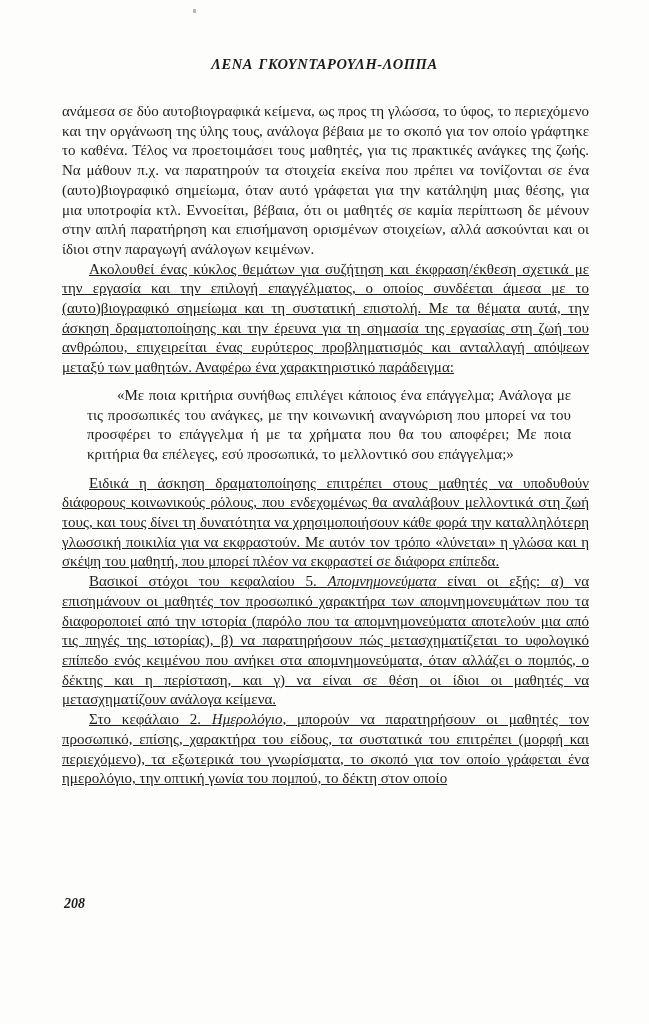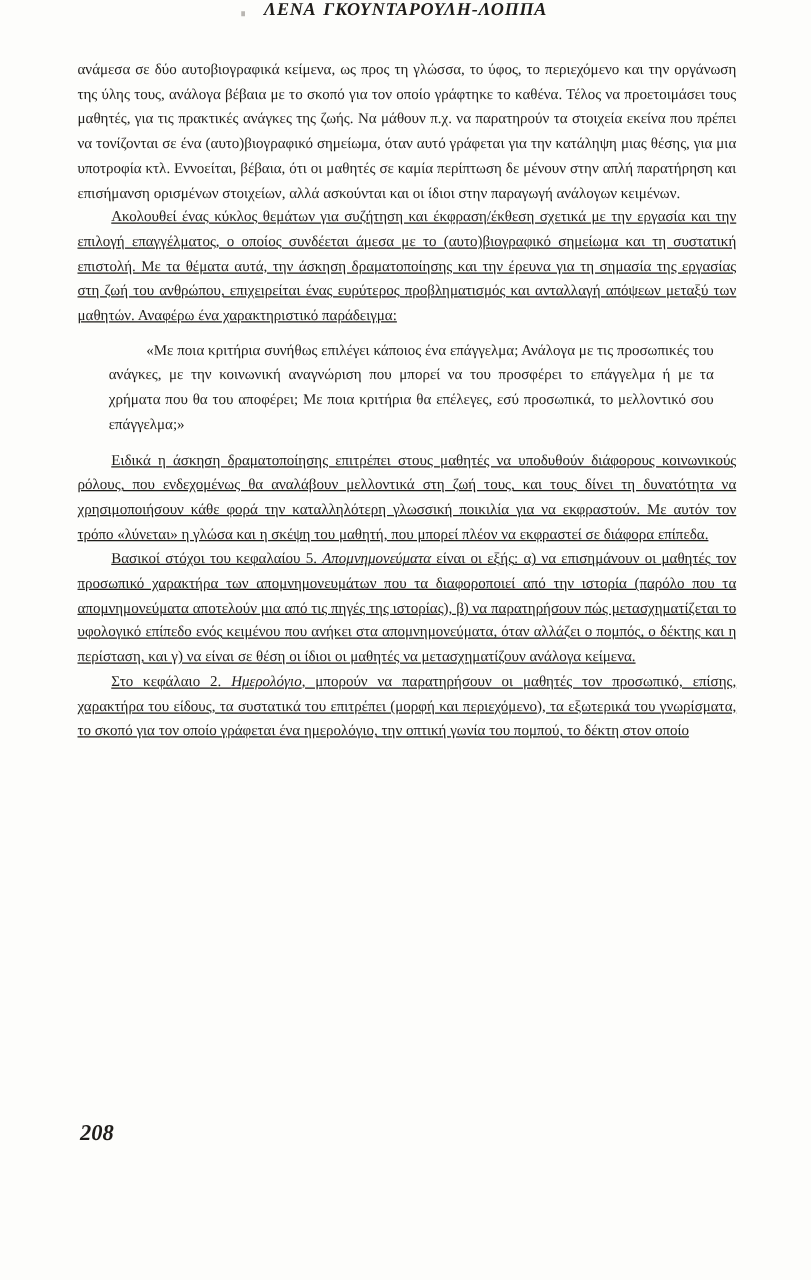--- a/index.html
+++ b/index.html
@@ -12,30 +12,31 @@
     width: 649px;
     height: 1024px;
     margin: 0;
     background: var(--paper, #fdfdfb);
     color: var(--ink, #1f1d1a);
     font-family: "Liberation Serif", "DejaVu Serif", serif;
     overflow: hidden;
     box-sizing: border-box;
   }
   .running-head {
+    padding-top: 56px;
     text-align: center;
     font-style: italic;
     font-weight: bold;
     font-size: 14.5px;
     letter-spacing: 0.6px;
     word-spacing: 2px;
   }
   .text-col {
     margin: 29px 60px 0 62px;
-    font-size: 12px;
+    font-size: 15px;
     line-height: 19.7px;
     text-align: justify;
   }
   .text-col p {
     margin: 0;
     padding: 0;
   }
   .text-col p.indent {
     text-indent: 27px;
     text-decoration: underline;
@@ -43,21 +44,21 @@
   .text-col .quote {
     margin: 8px 18px 9px 25px;
     text-indent: 30px;
   }
   .page-number {
     position: absolute;
     left: 64px;
     top: 896px;
     font-style: italic;
     font-weight: bold;
-    font-size: 18px;
+    font-size: 14px;
   }
   
   .scan-speck {
     position: absolute;
     left: 193px;
     top: 9px;
     width: 3px;
     height: 4px;
     background: #b9b6b2;
   }

